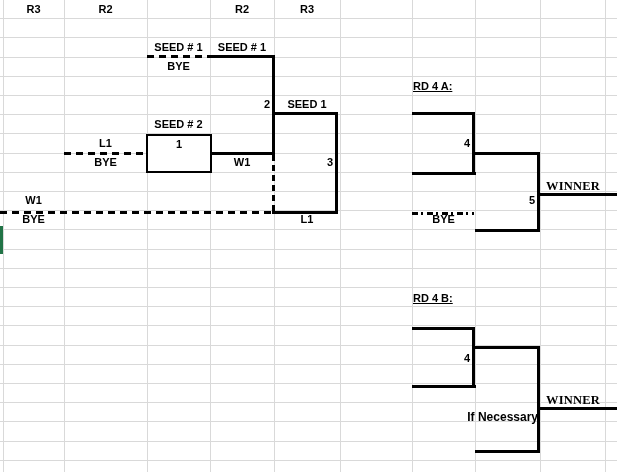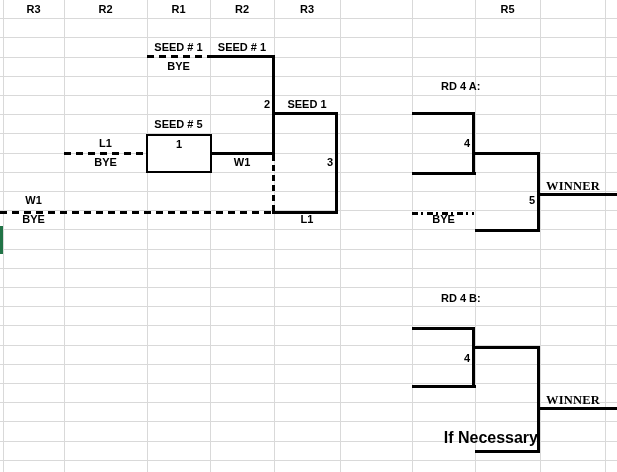--- a/index.html
+++ b/index.html
@@ -6,21 +6,21 @@
   #sheet{
     position:relative;width:617px;height:472px;background:#fff;overflow:hidden;
     background-image:repeating-linear-gradient(180deg,transparent 0,transparent 18.2px,#d9d9d9 18.2px,#d9d9d9 19.2px);
     font-family:"Liberation Sans",sans-serif;color:#000;
   }
   .vgrid{position:absolute;top:0;bottom:0;width:1px;background:#d9d9d9;}
   .t{position:absolute;font-weight:bold;font-size:11px;height:19px;line-height:19px;white-space:nowrap;color:#000;}
   .c{text-align:center;}
   .r{text-align:right;}
   .serif{font-family:"Liberation Serif","DejaVu Serif",serif;font-size:12.5px;height:16px;line-height:16px;letter-spacing:0.2px;}
-  .u{margin-left:28px;}
+  .u{text-decoration:underline;}
   .ln{position:absolute;background:#000;}
   .dh{position:absolute;background:repeating-linear-gradient(90deg,#000 0 7px,transparent 7px 12px);}
   .dv{position:absolute;background:repeating-linear-gradient(180deg,#000 0 6px,transparent 6px 10px);}
   .dd{position:absolute;background:repeating-linear-gradient(90deg,#000 0 6px,transparent 6px 9px,#000 9px 11px,transparent 11px 15px);}
   .box{position:absolute;box-sizing:border-box;border:2.5px solid #000;background:#fff;}
   .sel{position:absolute;background:#217346;}
 </style>
 </head>
 <body>
 
@@ -32,29 +32,27 @@
   <div class="vgrid" style="left:210px"></div>
   <div class="vgrid" style="left:274px"></div>
   <div class="vgrid" style="left:340px"></div>
   <div class="vgrid" style="left:412px"></div>
   <div class="vgrid" style="left:475px"></div>
   <div class="vgrid" style="left:540px"></div>
   <div class="vgrid" style="left:605px"></div>
 
   <div class="t c" style="left:3px;top:0;width:61px">R3</div>
   <div class="t c" style="left:64px;top:0;width:83px">R2</div>
-  <div class="t c" style="left:147px;top:0;width:63px">R1</div>
   <div class="t c" style="left:210px;top:0;width:64px">R2</div>
   <div class="t c" style="left:274px;top:0;width:66px">R3</div>
-  <div class="t c" style="left:475px;top:0;width:65px">R5</div>
 
   <div class="t c" style="left:147px;top:38px;width:63px">SEED # 1</div>
   <div class="t c" style="left:210px;top:38px;width:64px">SEED # 1</div>
   <div class="t c" style="left:147px;top:57px;width:63px">BYE</div>
-  <div class="t c" style="left:147px;top:115px;width:63px">SEED # 5</div>
+  <div class="t c" style="left:147px;top:115px;width:63px">SEED # 2</div>
   <div class="t c" style="left:64px;top:134px;width:83px">L1</div>
   <div class="t c" style="left:64px;top:153px;width:83px">BYE</div>
   <div class="t c" style="left:210px;top:153px;width:64px">W1</div>
 
   <div class="box" style="left:146px;top:134px;width:66px;height:39px"></div>
   <div class="t c" style="left:146px;top:135px;width:66px">1</div>
 
   <div class="t r" style="left:212px;top:95px;width:58px">2</div>
   <div class="t c" style="left:274px;top:95px;width:66px">SEED 1</div>
   <div class="t r" style="left:274px;top:153px;width:59px">3</div>
@@ -90,17 +88,17 @@
   <div class="t u" style="left:413px;top:289px">RD 4 B:</div>
   <div class="ln" style="left:412px;top:327px;width:63px;height:3px"></div>
   <div class="ln" style="left:472px;top:327px;width:3px;height:61px"></div>
   <div class="ln" style="left:412px;top:385px;width:64px;height:3px"></div>
   <div class="t r" style="left:412px;top:349px;width:58px">4</div>
   <div class="ln" style="left:475px;top:346px;width:65px;height:3px"></div>
   <div class="ln" style="left:537px;top:346px;width:3px;height:107px"></div>
   <div class="ln" style="left:475px;top:450px;width:65px;height:3px"></div>
   <div class="t serif" style="left:546px;top:392px">WINNER</div>
   <div class="ln" style="left:540px;top:407px;width:77px;height:3px"></div>
-  <div class="t r" style="left:412px;top:428px;width:126px;font-size:16px">If Necessary</div>
+  <div class="t r" style="left:412px;top:408px;width:126px;font-size:12px">If Necessary</div>
 
   <div class="sel" style="left:0;top:226px;width:2.5px;height:28px"></div>
 
 </div>
 
 </body></html>

